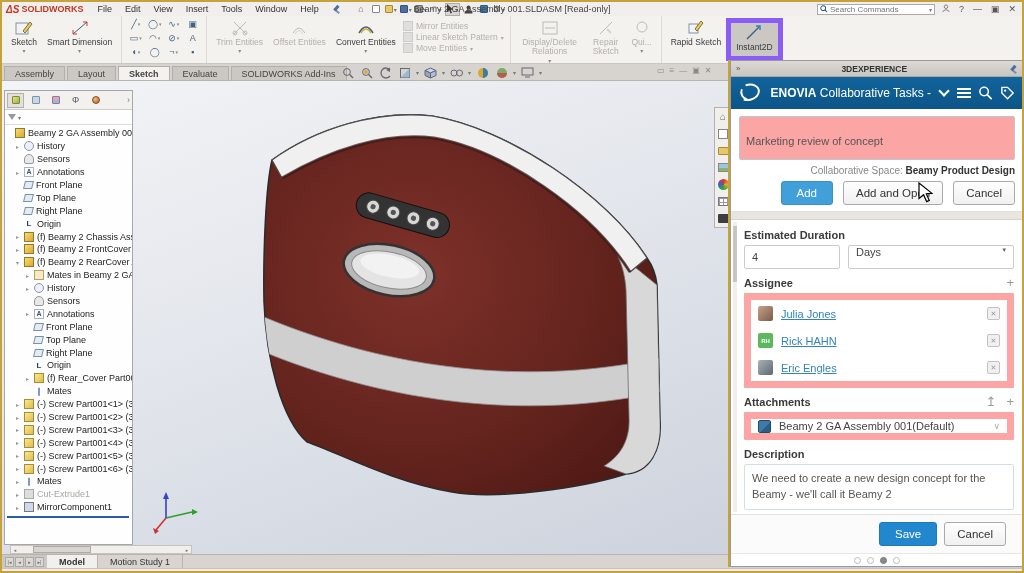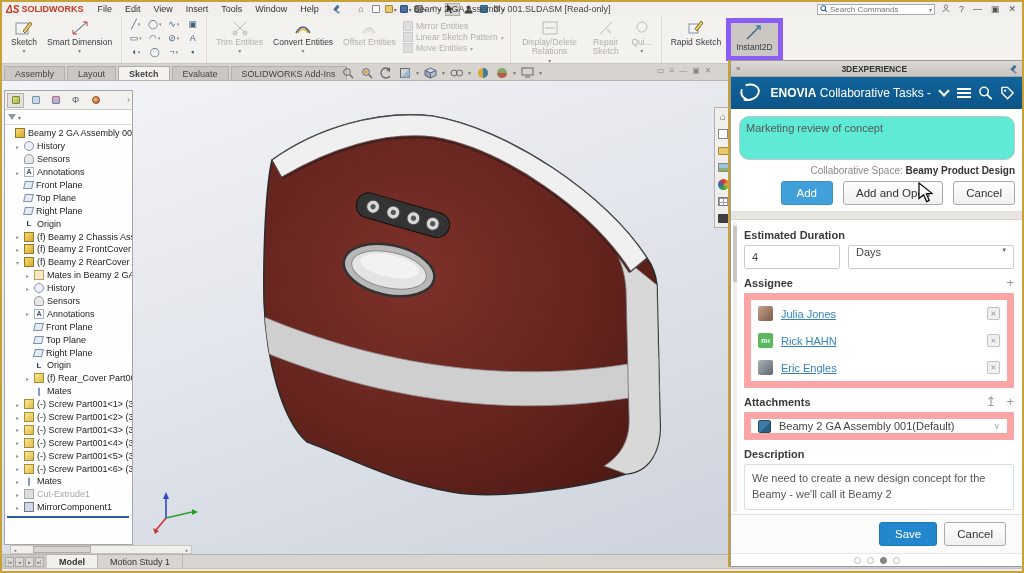--- a/index.html
+++ b/index.html
@@ -94,21 +94,21 @@
 .p-titlebar{height:16px;background:linear-gradient(#DCD9D5,#C9C6C1);border-bottom:1px solid #ABA8A3;display:flex;align-items:center;padding:0 5px;font-size:8.5px;font-weight:bold;color:#333}
 .p-titlebar .ttl{flex:1;text-align:center}
 .p-titlebar .chev{font-size:8px;color:#555;font-weight:normal}
 .p-bluehead{height:32px;background:linear-gradient(#11649C,#0C5488);display:flex;align-items:center;padding:0 8px;gap:7px;color:#FFF}
 .p-bluehead .apptitle{font-size:12px;white-space:nowrap;overflow:hidden}
 .p-bluehead .apptitle b{font-weight:bold}
 .hchev{width:8px;height:8px;border-right:2px solid #FFF;border-bottom:2px solid #FFF;transform:rotate(45deg);margin:-4px 2px 0 2px;flex:none}
 .hmb{margin-left:auto;display:flex;flex-direction:column;gap:2px;flex:none}
 .hmb i{display:block;width:14px;height:2px;background:#FFF}
 .addsec{padding:7px 8px 6px;border-bottom:1px solid #E3E1DE}
-.taskinput{height:44px;border:1px solid #BFC7CC;border-radius:10px;padding:5px 6px;font-size:11px;color:#555;background:#5eead4}
+.taskinput{height:44px;border:1px solid #BFC7CC;border-radius:2px;padding:18px 6px;font-size:11px;color:#555;background:#fca5a5}
 .csline{margin-top:5px;text-align:right;font-size:10px;color:#888}
 .csline b{color:#333}
 .btnrow{margin-top:5px;display:flex;justify-content:flex-end;gap:10px}
 .btn{font-size:11.5px;padding:5px 12px;border-radius:3px;border:1px solid #AAA;background:linear-gradient(#FEFEFE,#F0F0F0);color:#333}
 .btn-blue{background:#41A0DA;border-color:#3790C8;color:#FFF;padding:5px 15px}
 .btn-save{background:#2387CE;border-color:#1E78BA;color:#FFF;padding:5px 15px}
 .p-gap{height:8px;background:#E9E6E2;border-bottom:1px solid #D6D3CF}
 .formarea{flex:1;position:relative;padding:5px 9px 0 13px;overflow:hidden}
 .lscroll{position:absolute;left:2px;top:2px;bottom:2px;width:4px;background:#F0EFED}
 .lscroll i{display:block;width:4px;height:56px;background:#C9C6C2;margin-top:4px}
@@ -294,34 +294,34 @@
     <div class="rgroup">
       <div class="bigbtn dis">
         <span class="micon"><svg width="18" height="16" viewBox="0 0 18 16">
               <path d="M3,2 L15,14 M15,2 L3,14" stroke="#555"></path>
               <circle cx="4" cy="13" r="2" fill="none" stroke="#555"></circle>
               <circle cx="14" cy="13" r="2" fill="none" stroke="#555"></circle>
             </svg></span>
         <span>Trim Entities</span>
           <span class="caret">▾</span>
       </div>
+      <div class="bigbtn dis">
+        <span class="micon"><svg width="18" height="16" viewBox="0 0 18 16">
+              <path d="M3,13 Q9,3 15,13" fill="none" stroke="#555"></path>
+              <path d="M5,14 Q9,7 13,14" fill="none" stroke="#999"></path>
+            </svg></span>
+        <span>Offset Entities</span>
+      </div>
       <div class="bigbtn">
         <span class="micon"><svg width="18" height="16" viewBox="0 0 18 16">
               <path d="M2,13 Q9,1 16,13" fill="none" stroke="#41617F" stroke-width="1.5"></path>
               <path d="M4,13 Q9,5 14,13" fill="none" stroke="#D9A733" stroke-width="1.5"></path>
             </svg></span>
         <span>Convert Entities</span>
           <span class="caret">▾</span>
-      </div>
-      <div class="bigbtn dis">
-        <span class="micon"><svg width="18" height="16" viewBox="0 0 18 16">
-              <path d="M3,13 Q9,3 15,13" fill="none" stroke="#555"></path>
-              <path d="M5,14 Q9,7 13,14" fill="none" stroke="#999"></path>
-            </svg></span>
-        <span>Offset Entities</span>
       </div>
       <div class="stack">
         <span class="smallbtn dis">
             <span class="sicon" style="background:#BBB;border:1px solid #888"></span>
             <span>Mirror Entities</span>
           </span>
         <span class="smallbtn dis">
             <span class="sicon" style="background:#BBB;border:1px solid #888"></span>
             <span>Linear Sketch Pattern</span>
             <span style="font-size:6px;color:#AAA">▾</span>

